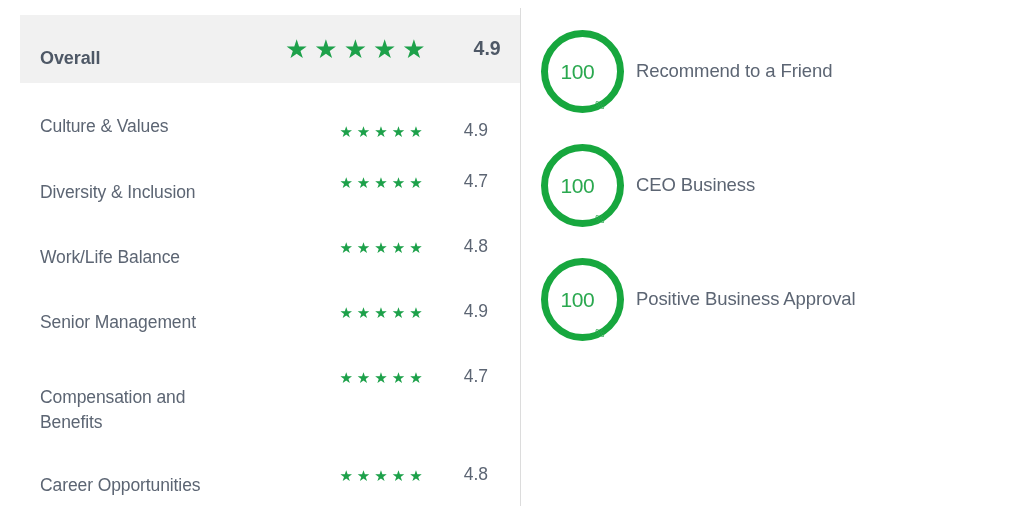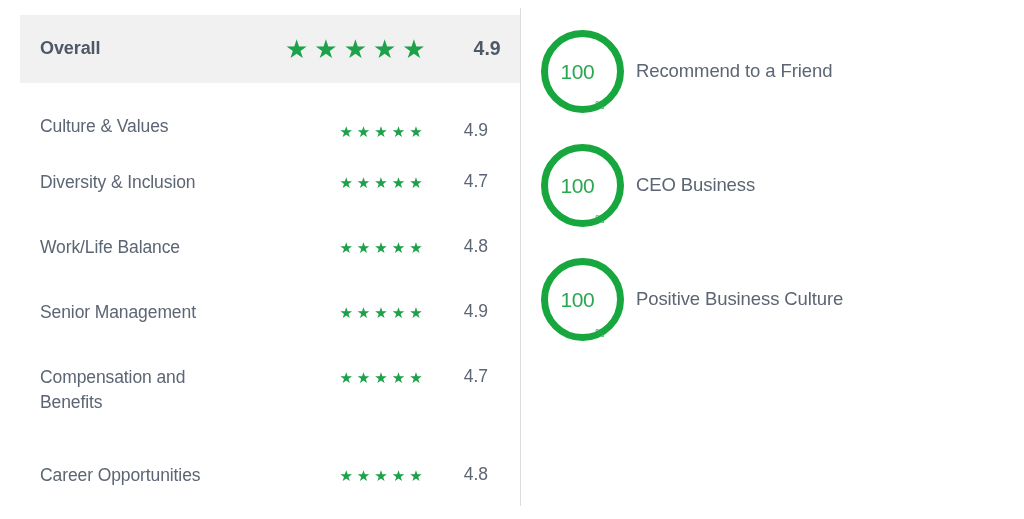--- a/index.html
+++ b/index.html
@@ -50,20 +50,21 @@
 
   .rating-label {
     color: #5c6573;
     font-size: 17.5px;
     font-weight: 400;
     line-height: 1.42;
     padding-left: 20px;
     flex: 0 0 265px;
     box-sizing: border-box;
     letter-spacing: -0.1px;
+    margin-top: 20px;
   }
   .header-row .rating-label {
     font-size: 18px;
     font-weight: 700;
     color: #4e5866;
   }
 
   .stars {
     flex: 1 1 auto;
     display: flex;
@@ -291,16 +292,16 @@
   <div class="stat-item" style="top:258px;">
     <div class="stat-ring">
       <svg viewBox="0 0 83 83" aria-hidden="true">
         <circle cx="41.5" cy="41.5" r="38" fill="none" stroke="#17a73e" stroke-width="7"></circle>
       </svg>
       <div class="stat-ring-text">
         <span class="stat-pct">100</span>
           <span class="stat-pct-sym">%</span>
       </div>
     </div>
-    <div class="stat-label">Positive Business Culture</div>
+    <div class="stat-label">Positive Business Approval</div>
   </div>
 
 </div>
 
 </body></html>

